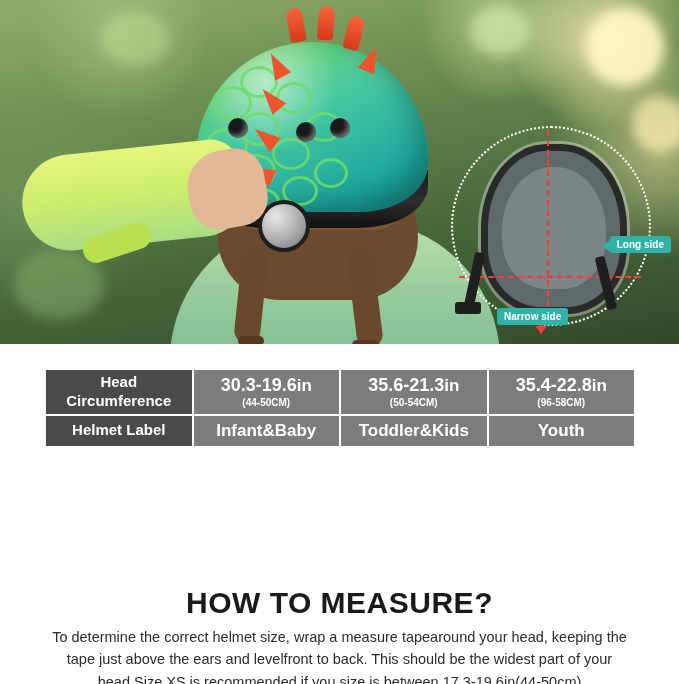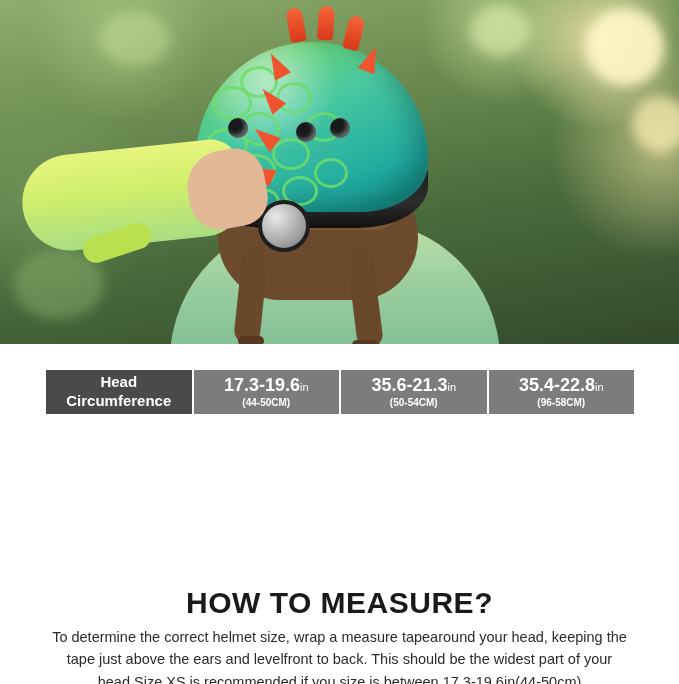--- a/index.html
+++ b/index.html
@@ -300,22 +300,22 @@
     font-weight: bold;
     line-height: 1.2;
     padding: 5px 2px;
   }
   .cell .sub {
     display: block;
     font-size: 10px;
     font-weight: bold;
   }
   .cell .unit {
-    font-size: 11px;
-    font-weight: normal;
+    font-size: 17px;
+    font-weight: bold;
   }
   .cell .big {
     font-size: 18px;
     font-weight: bold;
   }
   .cell.age {
     font-size: 18px;
   }
   .cell.label-row {
     font-size: 17px;
@@ -394,46 +394,74 @@
     <div class="eye" style="left:228px; top:118px;"></div>
     <div class="eye" style="left:296px; top:122px;"></div>
     <div class="eye" style="left:330px; top:118px;"></div>
 
     <div class="dial"></div>
 
     <div class="sleeve"></div>
     <div class="hand"></div>
     <div class="cuff"></div>
 
+    <div class="inset">
+      <div class="inset-dots"></div>
+      <div class="helmet-top-outline">
+        <div class="helmet-top-inner"></div>
+      </div>
+      <div class="dash-v"></div>
+      <div class="dash-h"></div>
+
+      <div class="strap" style="left:18px; top:126px; width:10px; height:60px; transform:rotate(12deg);"></div>
+      <div class="strap" style="left:150px; top:130px; width:10px; height:54px; transform:rotate(-14deg);"></div>
+      <div class="strap" style="left:4px; top:176px; width:26px; height:12px;"></div>
+
+      <div class="label-chip" style="right:-6px; top:110px;">
+        <span>Long side</span>
+        <span class="tri" style="left:-8px; top:4px; border-top:6px solid transparent; border-bottom:6px solid transparent; border-right:8px solid #2fb3a6;"></span>
+      </div>
+
+      <div class="label-chip" style="left:46px; top:182px;">
+        <span>Narrow side</span>
+        <span class="tri" style="left:38px; top:18px; border-left:6px solid transparent; border-right:6px solid transparent; border-top:8px solid #ff3b3b;"></span>
+      </div>
+    </div>
   </div>
 
   <div class="table-wrap">
     <table class="size-table">
       <tbody>
 
       <tr>
         <td class="row-label">
           <div>Head</div>
           <div>Circumference</div>
         </td>
         <td class="cell">
-          <span class="big">17.3-19.6</span><span class="unit">in</span>
+          <span class="big">30.3-19.6</span><span class="unit">in</span>
           <span class="sub">(44-50CM)</span>
         </td>
         <td class="cell">
           <span class="big">35.6-21.3</span><span class="unit">in</span>
           <span class="sub">(50-54CM)</span>
         </td>
         <td class="cell">
           <span class="big">35.4-22.8</span><span class="unit">in</span>
           <span class="sub">(96-58CM)</span>
         </td>
       </tr>
 
 
+      <tr>
+        <td class="row-label">Helmet Label</td>
+        <td class="cell label-row">Infant&amp;Baby</td>
+        <td class="cell label-row">Toddler&amp;Kids</td>
+        <td class="cell label-row">Youth</td>
+      </tr>
     </tbody>
       </table>
   </div>
 
   <div class="how-title">HOW TO MEASURE?</div>
   <div class="how-body">To determine the correct helmet size, wrap a measure tapearound your head, keeping the tape just above the ears and levelfront to back. This should be the widest part of your head.Size XS is recommended if you size is between 17.3-19.6in(44-50cm)</div>
 
 </div>
 
 </body></html>

